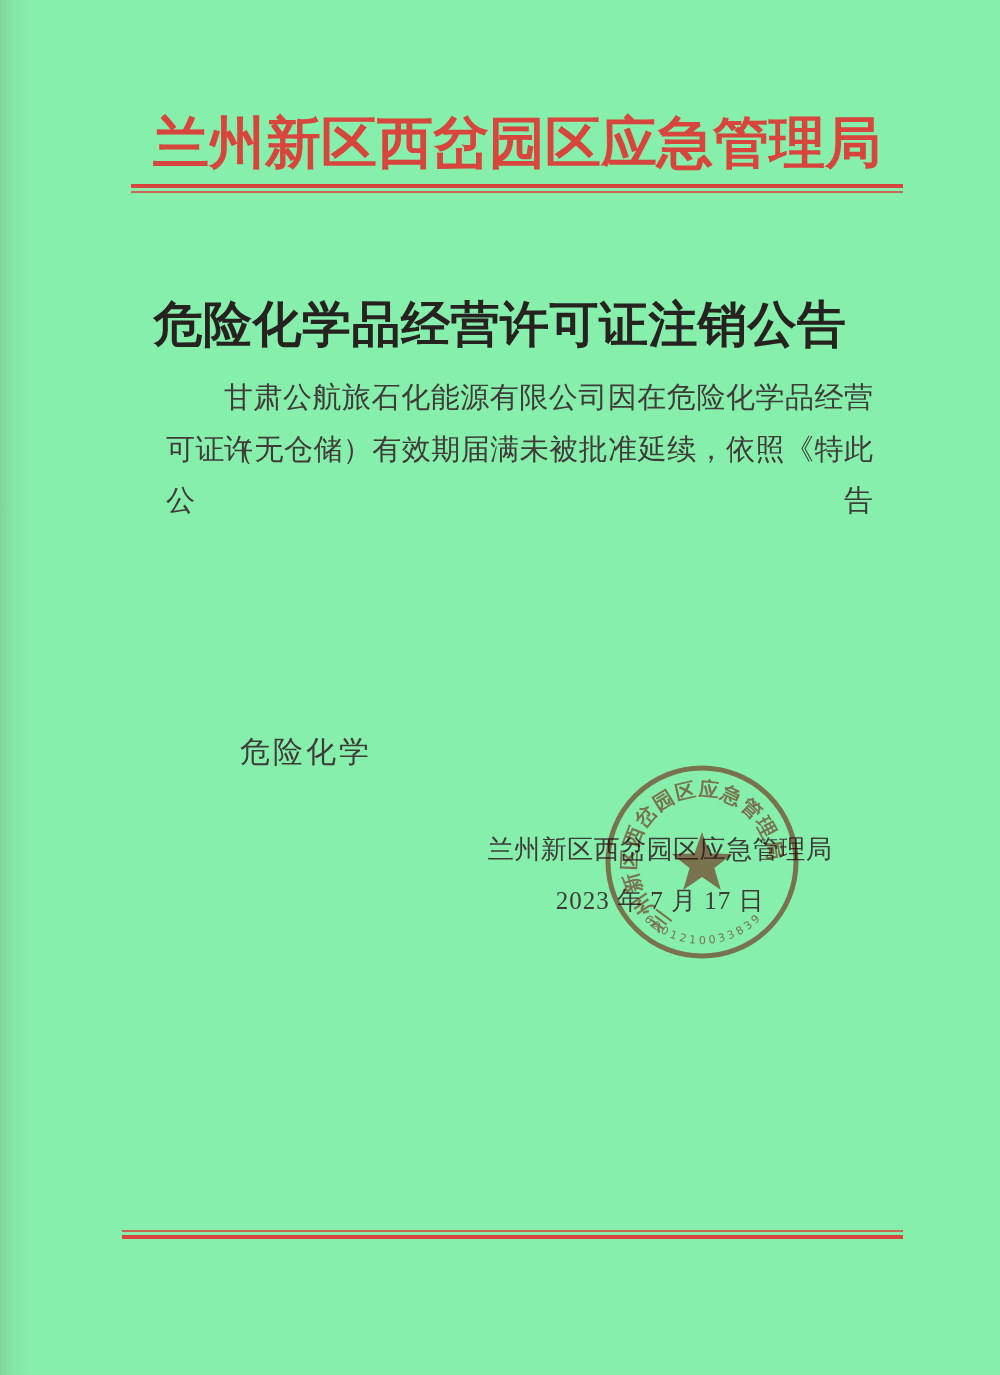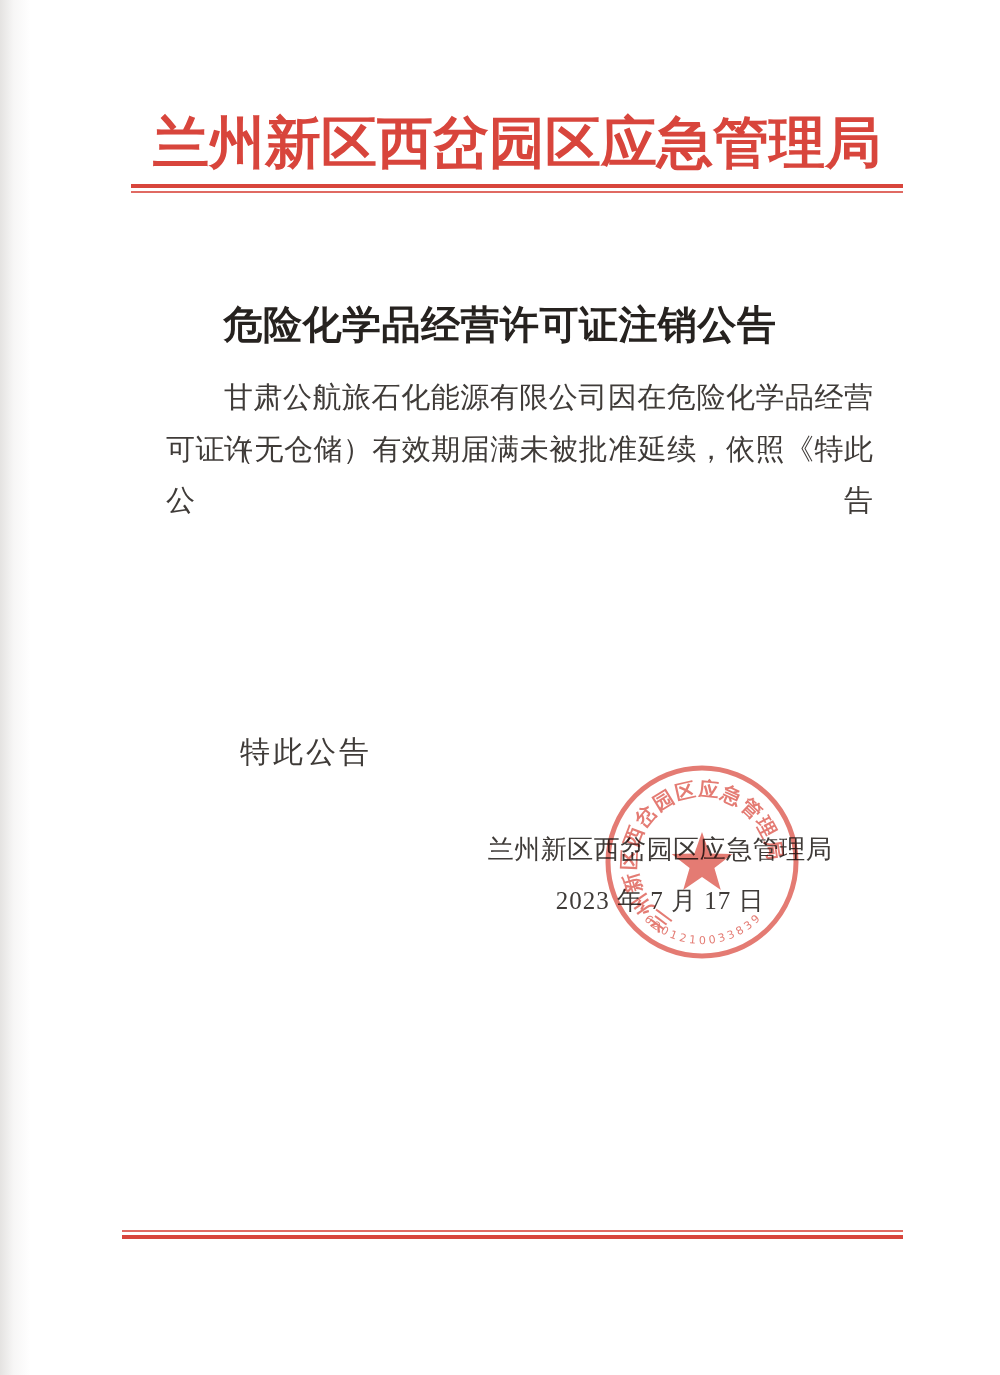--- a/index.html
+++ b/index.html
@@ -4,21 +4,21 @@
 <style>
   :root{
     --accent-red:#d8453c;
     --seal-red:#dd5a50;
     --text-dark:#3f3b38;
   }
   html,body{margin:0;padding:0;background:#e9e6e2;}
   .page{
     position:relative;
     width:1000px;height:1375px;
-    background:#ffffff;
+    background:#86efac;
     overflow:hidden;
     font-family:"Liberation Serif","DejaVu Serif",serif;
   }
   .scan-edge{
     position:absolute;left:0;top:0;width:34px;height:100%;
     background:linear-gradient(90deg,rgba(90,80,70,.16),rgba(90,80,70,.05) 40%,rgba(90,80,70,0) 90%);
     pointer-events:none;
   }
   .org-title{
     position:absolute;top:110px;left:128px;width:778px;
@@ -29,21 +29,21 @@
     white-space:nowrap;
   }
   .rule{position:absolute;background:var(--accent-red);}
   .rule-top-thick{top:184px;left:131px;width:772px;height:4px;}
   .rule-top-thin{top:191px;left:131px;width:772px;height:2px;opacity:.8;}
   .rule-bottom-thin{top:1230px;left:122px;width:781px;height:2px;opacity:.8;}
   .rule-bottom-thick{top:1235px;left:122px;width:781px;height:4px;}
   .doc-title{
     position:absolute;top:302px;left:0;width:1000px;
     text-align:center;
-    font-size:39px;font-weight:bold;line-height:46px;
+    font-size:49px;font-weight:bold;line-height:46px;
     color:#26221f;
     letter-spacing:0.5px;
   }
   .body-text{
     position:absolute;top:372px;left:166px;width:707px;
     font-size:29px;color:var(--text-dark);
   }
   .body-line{
     height:51.7px;line-height:51.7px;
     text-align:justify;
@@ -85,21 +85,21 @@
   <div class="rule rule-top-thick"></div>
   <div class="rule rule-top-thin"></div>
 
   <div class="doc-title">危险化学品经营许可证注销公告</div>
 
   <div class="body-text">
     <div class="body-line indent">甘肃公航旅石化能源有限公司因在危险化学品经营许</div>
     <div class="body-line">可证（无仓储）有效期届满未被批准延续，依照《特此公告</div>
   </div>
 
-  <div class="closing">特此公告</div>
+  <div class="closing">危险化学</div>
 
   <div class="sig-block">
     <div class="signature">兰州新区西岔园区应急管理局</div>
     <div class="date">2023 年 7 月 17 日</div>
   </div>
 
   <svg class="seal" viewBox="-100 -100 200 200" xmlns="http://www.w3.org/2000/svg">
     <circle class="seal-stroke" cx="0" cy="0" r="94" fill="none" stroke-width="5"></circle>
     <polygon class="seal-fill" points="0,-30 7.6,-8.5 30.4,-7.9 12.4,6 18.8,27.9 0,15 -18.8,27.9 -12.4,6 -30.4,-7.9 -7.6,-8.5"></polygon>
     <g transform="rotate(-28)">

